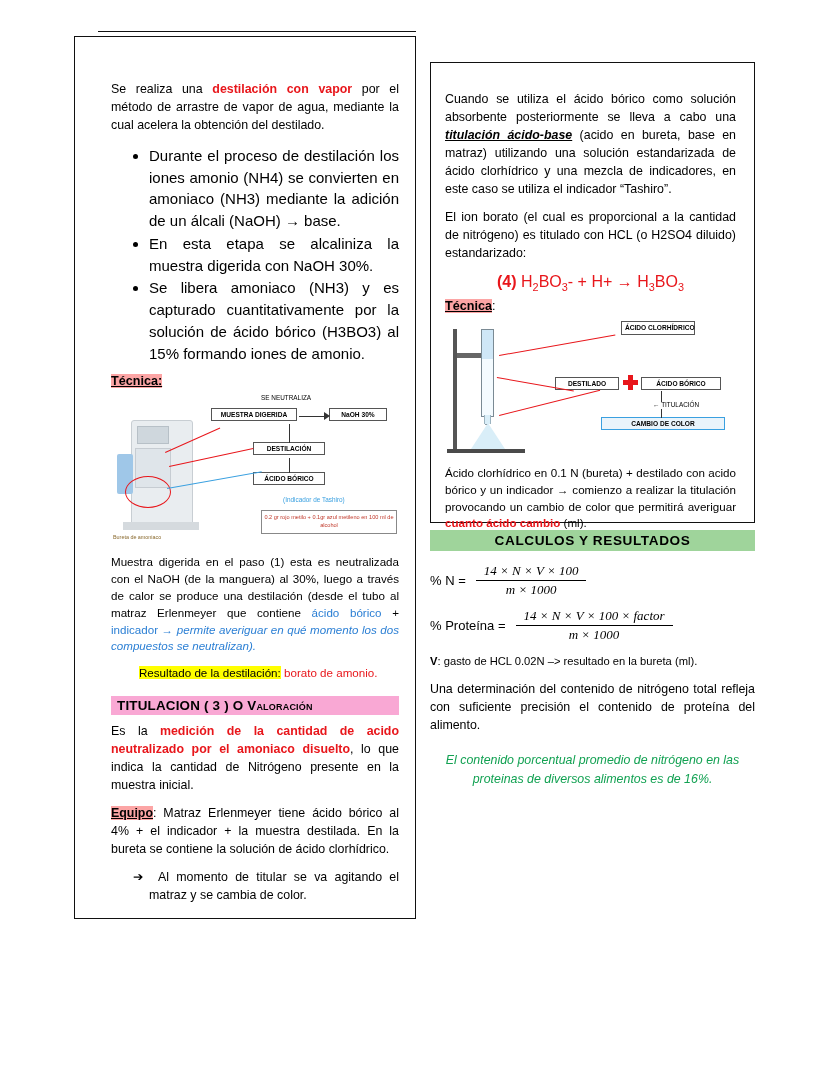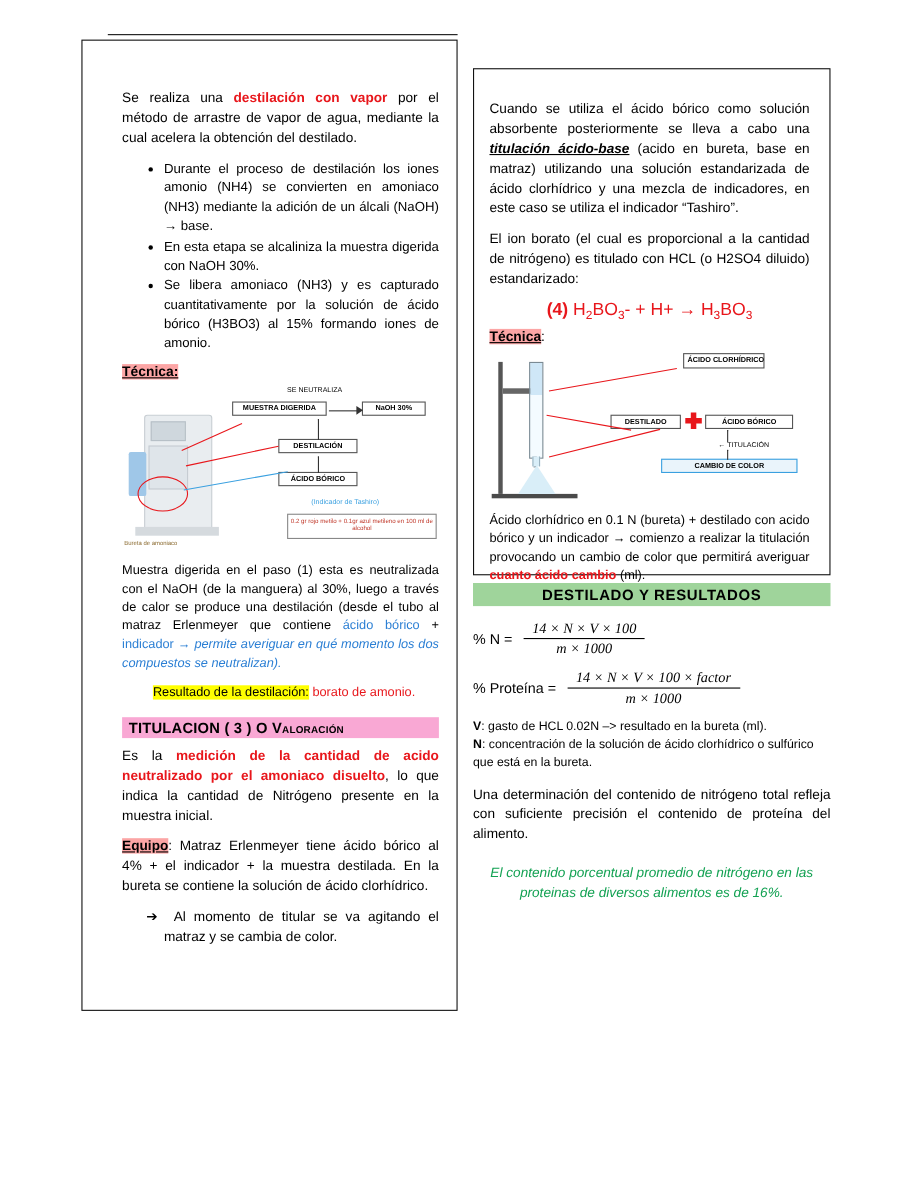--- a/index.html
+++ b/index.html
@@ -61,21 +61,21 @@
     font-size: 12.4px;
     line-height: 1.45;
     text-align: justify;
   }
   .jt { text-align: justify; }
   ul {
     margin: 0 0 10px 0;
     padding-left: 38px;
   }
   ul li {
-    font-size: 12px;
+    font-size: 15px;
     line-height: 1.45;
     margin-bottom: 1px;
     text-align: justify;
   }
   .arrow-list {
     list-style: none;
     padding-left: 22px;
     margin: 6px 0 0 0;
   }
   .arrow-list li {
@@ -443,41 +443,40 @@
       <div class="line ln-red" style="left:52px; top:58px; width:78px; transform:rotate(10deg);"></div>
       <div class="line ln-red" style="left:54px; top:96px; width:104px; transform:rotate(-14deg);"></div>
       <div class="line ln-blk" style="left:216px; top:72px; width:0; border-left:1px solid #333; height:10px;"></div>
       <div class="line ln-blk" style="left:216px; top:90px; width:0; border-left:1px solid #333; height:8px;"></div>
     </div>
 
     <p class="jt" style="font-size:11.6px; margin-bottom:0;"><span>Ácido clorhídrico en 0.1 N (bureta) + destilado con acido bórico y un indicador → comienzo a realizar la titulación provocando un cambio de color que permitirá averiguar </span><span class="red">cuanto ácido cambio</span><span> (ml).</span></p>
   </div>
 
   <div class="right-flow">
-    <div class="banner-green">DESTILADO Y RESULTADOS</div>
+    <div class="banner-green">CALCULOS Y RESULTADOS</div>
 
     <div class="formula-row">
       <div class="formula-label">% N =</div>
       <div class="frac">
         <div class="top">14 × N × V × 100</div>
         <div class="bot">m × 1000</div>
       </div>
     </div>
 
     <div class="formula-row">
       <div class="formula-label">% Proteína =</div>
       <div class="frac">
         <div class="top">14 × N × V × 100 × factor</div>
         <div class="bot">m × 1000</div>
       </div>
     </div>
 
     <div class="legend">
       <div><span class="k">V</span><span>: gasto de HCL 0.02N –&gt; resultado en la bureta (ml).</span></div>
-      <div><span class="k">N</span><span>: concentración de la solución de ácido clorhídrico o sulfúrico que está en la bureta.</span></div>
     </div>
 
     <p class="jt">Una determinación del contenido de nitrógeno total refleja con suficiente precisión el contenido de proteína del alimento.</p>
 
     <div class="closing">El contenido porcentual promedio de nitrógeno en las proteinas de diversos alimentos es de 16%.</div>
   </div>
 
 </div>
 
 </body></html>

